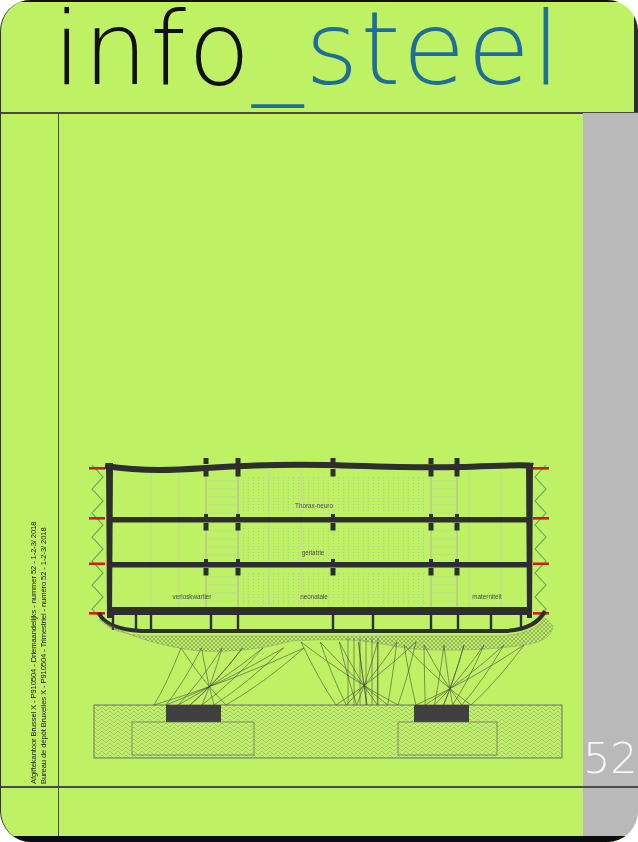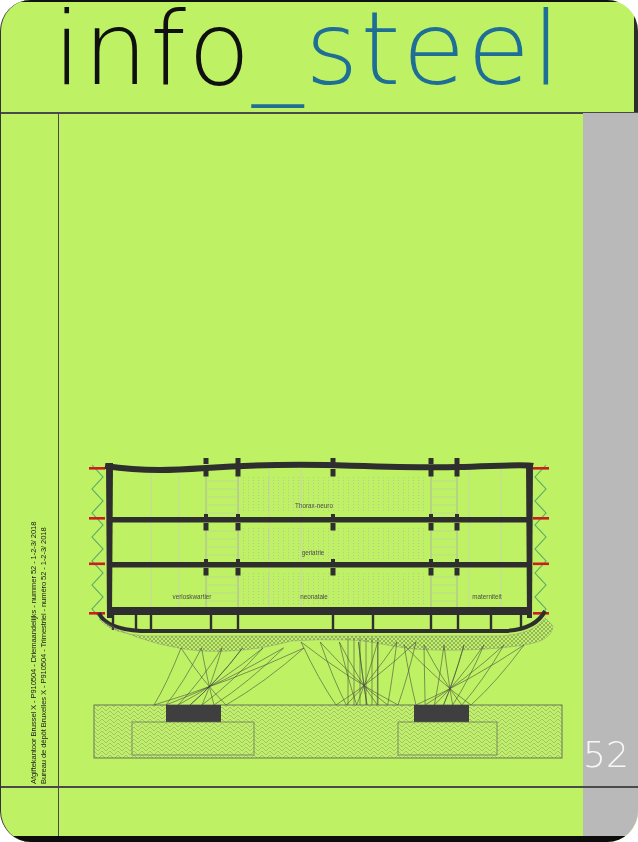--- a/index.html
+++ b/index.html
@@ -23,21 +23,21 @@
   }
   .logo .teal{color:var(--teal)}
   .hrule{position:absolute;left:0;width:638px;height:1.5px;background:#4a4a4a}
   .hrule-top{top:112px}
   .hrule-bottom{top:786px}
   .vrule{position:absolute;left:57px;top:113px;width:1.2px;height:723px;background:#4a4a4a}
   .gray-col{position:absolute;left:582px;top:113px;width:56px;height:723px;background:var(--panel)}
   .issue-number{
     position:absolute;left:0;top:624px;width:54px;text-align:left;
     font-family:"DejaVu Sans","Liberation Sans",sans-serif;
-    font-size:36px;font-weight:300;color:#f7f7f7;line-height:1;
+    font-size:43px;font-weight:300;color:#f7f7f7;line-height:1;
   }
   .bottom-bar{position:absolute;left:0;top:836px;width:638px;height:6px;background:#0c0c0c}
   .imprint{
     position:absolute;left:48px;top:764px;width:288px;height:20px;
     transform:rotate(-90deg);transform-origin:0 100%;
     font-size:7.6px;line-height:9.6px;letter-spacing:-0.1px;color:#1a1a1a;
     white-space:nowrap;
   }
   .drawing{position:absolute;left:85px;top:455px}
   .drawing text{font-family:"Liberation Sans",sans-serif;font-size:6.3px;fill:#4a4a4a}

